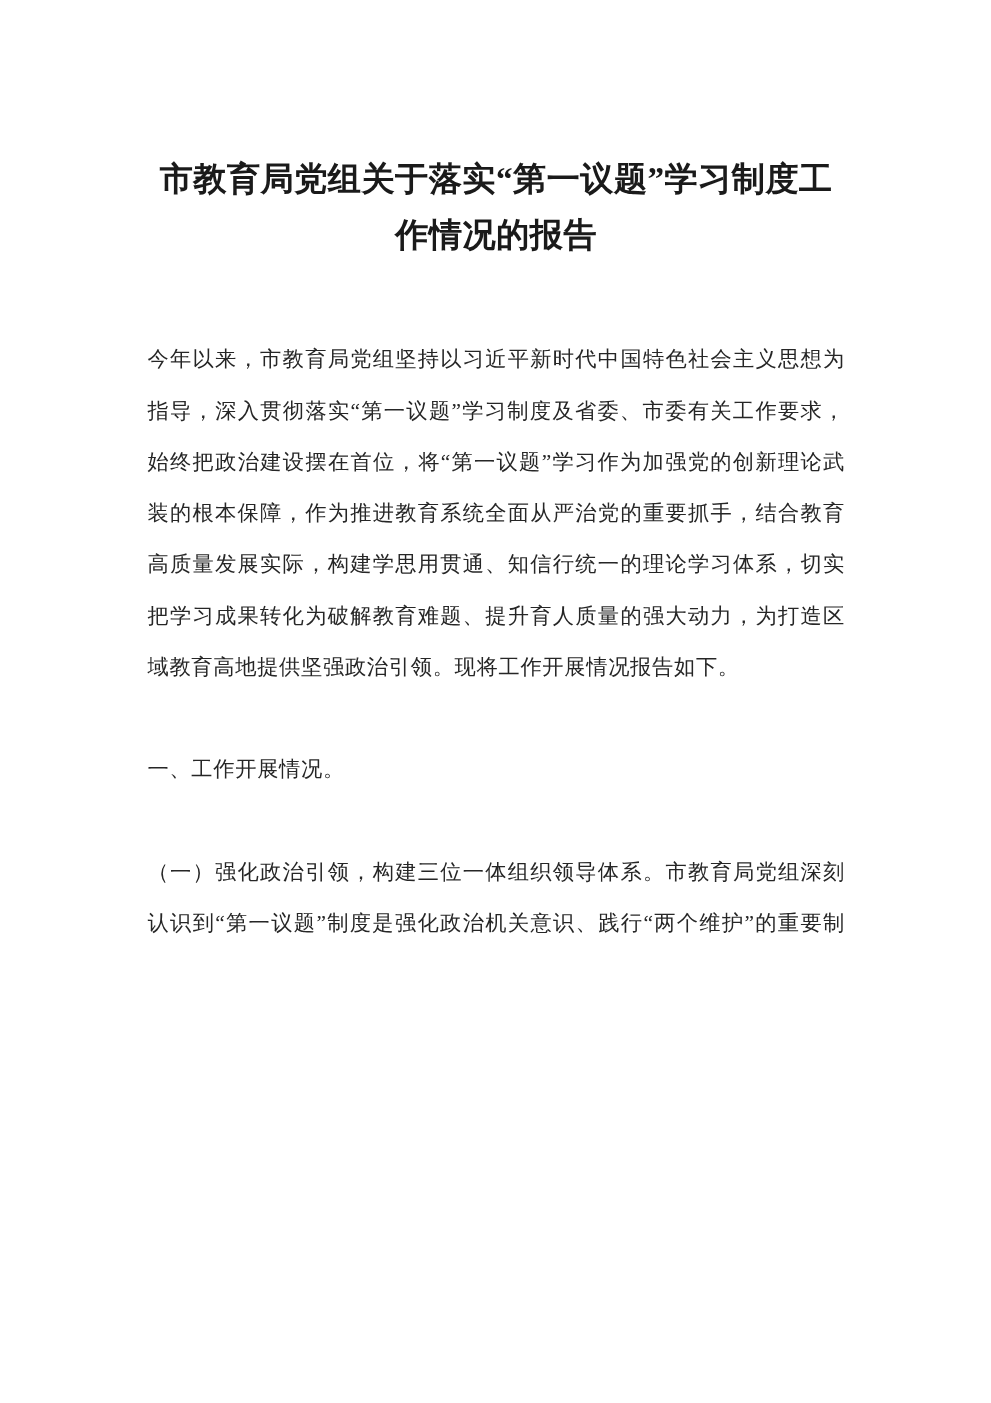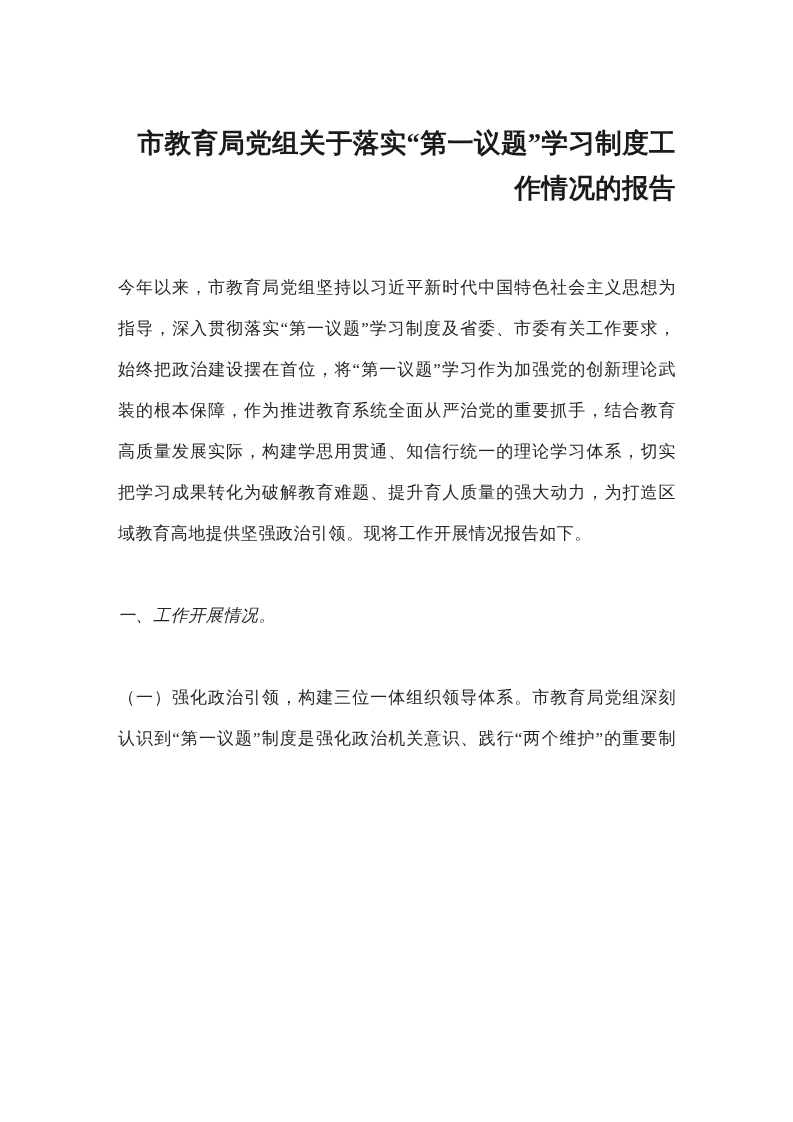--- a/index.html
+++ b/index.html
@@ -24,21 +24,21 @@
     top: 0;
     width: 558px;
   }
 
   .doc-title {
     font-family: "Liberation Serif", "DejaVu Serif", serif;
     font-weight: bold;
     font-size: 26.5px;
     line-height: 45px;
     color: #1a1a1a;
-    text-align: right;
+    text-align: center;
     letter-spacing: 0.4px;
     margin: 0;
     padding-top: 121px;
     width: 558px;
   }
 
   .para {
     font-family: "Liberation Serif", "DejaVu Serif", serif;
     font-size: 17px;
     line-height: 41px;
@@ -54,21 +54,20 @@
   .para.first-body {
     margin-top: 56px;
   }
 
   .para + .para {
     margin-top: 41px;
   }
 
   .para.heading {
     text-align: left;
-    font-style: italic;
   }
 
   
   .para.clipped {
     max-height: 90px;
     overflow: hidden;
   }
 </style>
 </head>
 <body>

